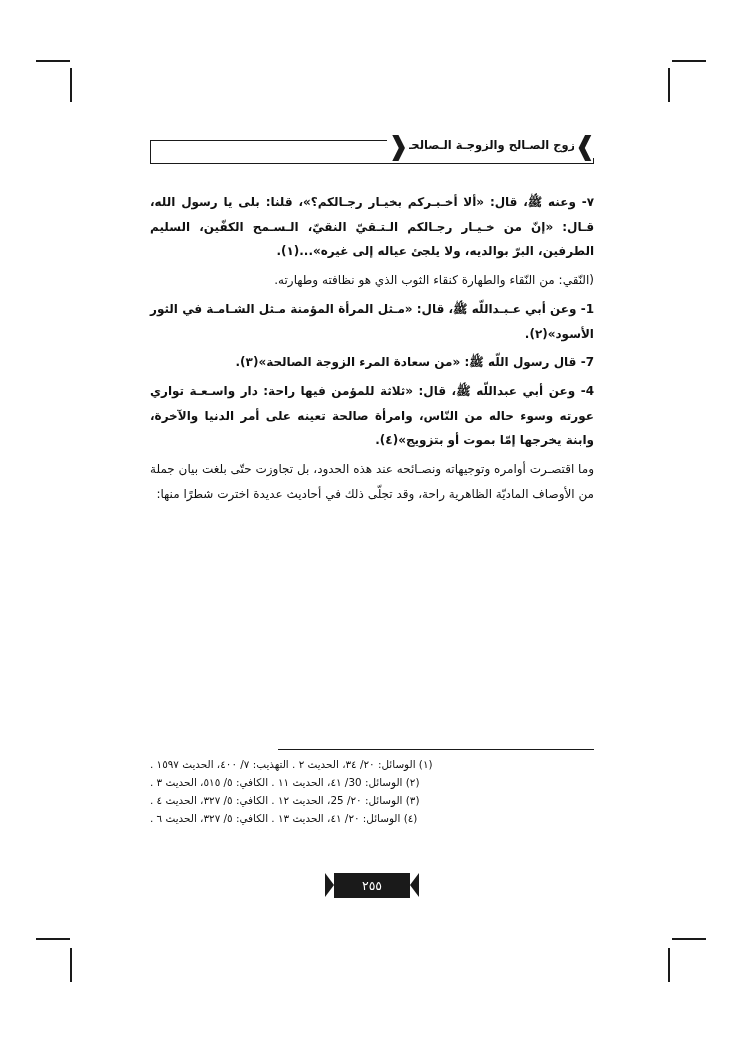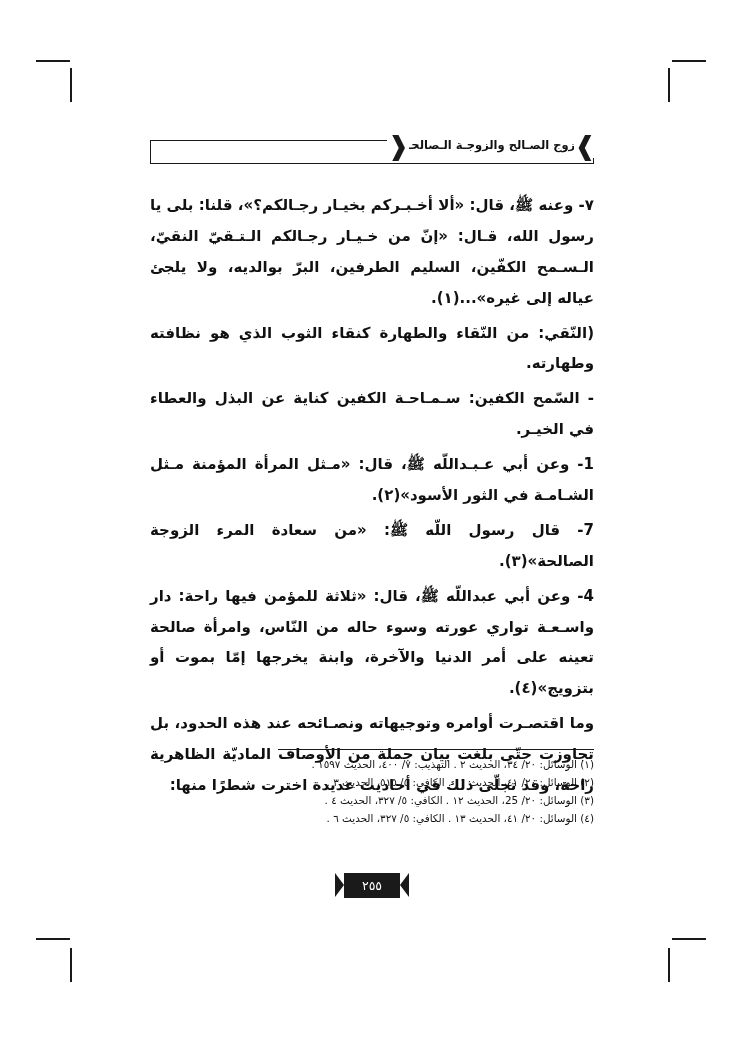--- a/index.html
+++ b/index.html
@@ -73,62 +73,62 @@
     font-weight: bold;
     color: #1a1a1a;
     z-index: 4;
     background: #fff;
   }
   .tab-cap-right { right: -2px; }
   .tab-cap-left  { left: -9px; }
 
   
   .content {
-    font-size: 15px;
+    font-size: 12px;
     line-height: 2.06;
     text-align: justify;
     text-justify: inter-word;
   }
   .para {
     margin: 0 0 4px 0;
   }
   .para.hadith {
     font-weight: bold;
   }
   .para.gloss {
-    font-weight: bold;
+    font-weight: normal;
   }
 
   
   .footnote-zone {
     position: absolute;
     right: 0;
     left: 0;
     bottom: 92px;
   }
   .footnote-rule {
     width: 316px;
     height: 1.4px;
     background: #1a1a1a;
     margin: 0 0 6px auto;
   }
   .footnote {
     font-size: 10.4px;
     line-height: 1.72;
-    text-align: right;
+    text-align: left;
     white-space: nowrap;
   }
 
   
   .folio {
     position: absolute;
     left: 50%;
     transform: translateX(-50%);
     bottom: 22px;
-    width: 56px;
+    width: 76px;
     height: 25px;
     background: #1a1a1a;
     color: #ffffff;
     display: flex;
     align-items: center;
     justify-content: center;
     font-size: 12.5px;
     letter-spacing: 1px;
   }
   .folio::before, .folio::after {
@@ -166,30 +166,29 @@
     <div class="header-tab">
       <span class="tab-cap-right">❱</span>
       <span class="header-title">الزوج الصـالح والزوجـة الـصالحـة</span>
       <span class="tab-cap-left">❰</span>
     </div>
   </div>
 
   <div class="content">
     <p class="para hadith">٧- وعنه ﷺ، قال: «ألا أخـبـركم بخيـار رجـالكم؟»، قلنا: بلى يا رسول الله، قـال: «إنّ من خـيـار رجـالكم الـتـقيّ النقيّ، الـسـمح الكفّين، السليم الطرفين، البرّ بوالديه، ولا يلجئ عياله إلى غيره»...(١).</p>
     <p class="para gloss">(النّقي: من النّقاء والطهارة كنقاء الثوب الذي هو نظافته وطهارته.</p>
-    <p class="para gloss">- السّمح الكفين: سـمـاحـة الكفين كناية عن البذل والعطاء في الخيـر.</p>
     <p class="para hadith">1- وعن أبي عـبـداللّه ﷺ، قال: «مـثل المرأة المؤمنة مـثل الشـامـة في الثور الأسود»(٢).</p>
     <p class="para hadith">7- قال رسول اللّه ﷺ: «من سعادة المرء الزوجة الصالحة»(٣).</p>
     <p class="para hadith">4- وعن أبي عبداللّه ﷺ، قال: «ثلاثة للمؤمن فيها راحة: دار واسـعـة تواري عورته وسوء حاله من النّاس، وامرأة صالحة تعينه على أمر الدنيا والآخرة، وابنة يخرجها إمّا بموت أو بتزويج»(٤).</p>
     <p class="para gloss">وما اقتصـرت أوامره وتوجيهاته ونصـائحه عند هذه الحدود، بل تجاوزت حتّى بلغت بيان جملة من الأوصاف الماديّة الظاهرية راحة، وقد تجلّى ذلك في أحاديث عديدة اخترت شطرًا منها:</p>
   </div>
 
   <div class="footnote-zone">
     <div class="footnote-rule"></div>
     <div class="footnote">(١) الوسائل: ٢٠/ ٣٤، الحديث ٢ . التهذيب: ٧/ ٤٠٠، الحديث ١٥٩٧ .</div>
-    <div class="footnote">(٢) الوسائل: ٢٠/ ٤١، الحديث ١١ . الكافي: ٥/ ٥١٥، الحديث ٣ .</div>
+    <div class="footnote">(٢) الوسائل: 30/ ٤١، الحديث ١١ . الكافي: ٥/ ٥١٥، الحديث ٣ .</div>
     <div class="footnote">(٣) الوسائل: ٢٠/ 25، الحديث ١٢ . الكافي: ٥/ ٣٢٧، الحديث ٤ .</div>
     <div class="footnote">(٤) الوسائل: ٢٠/ ٤١، الحديث ١٣ . الكافي: ٥/ ٣٢٧، الحديث ٦ .</div>
   </div>
 
   <div class="folio">٢٥٥</div>
 
 </div>
 
 </body></html>

